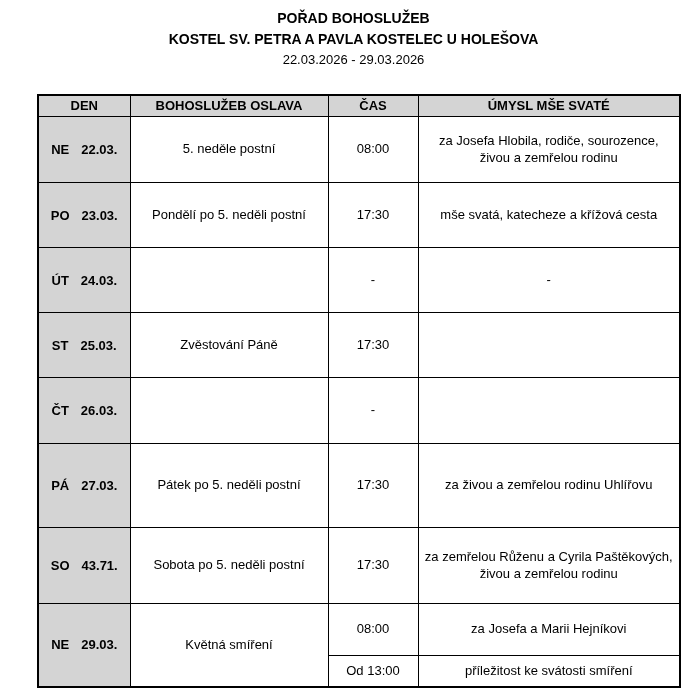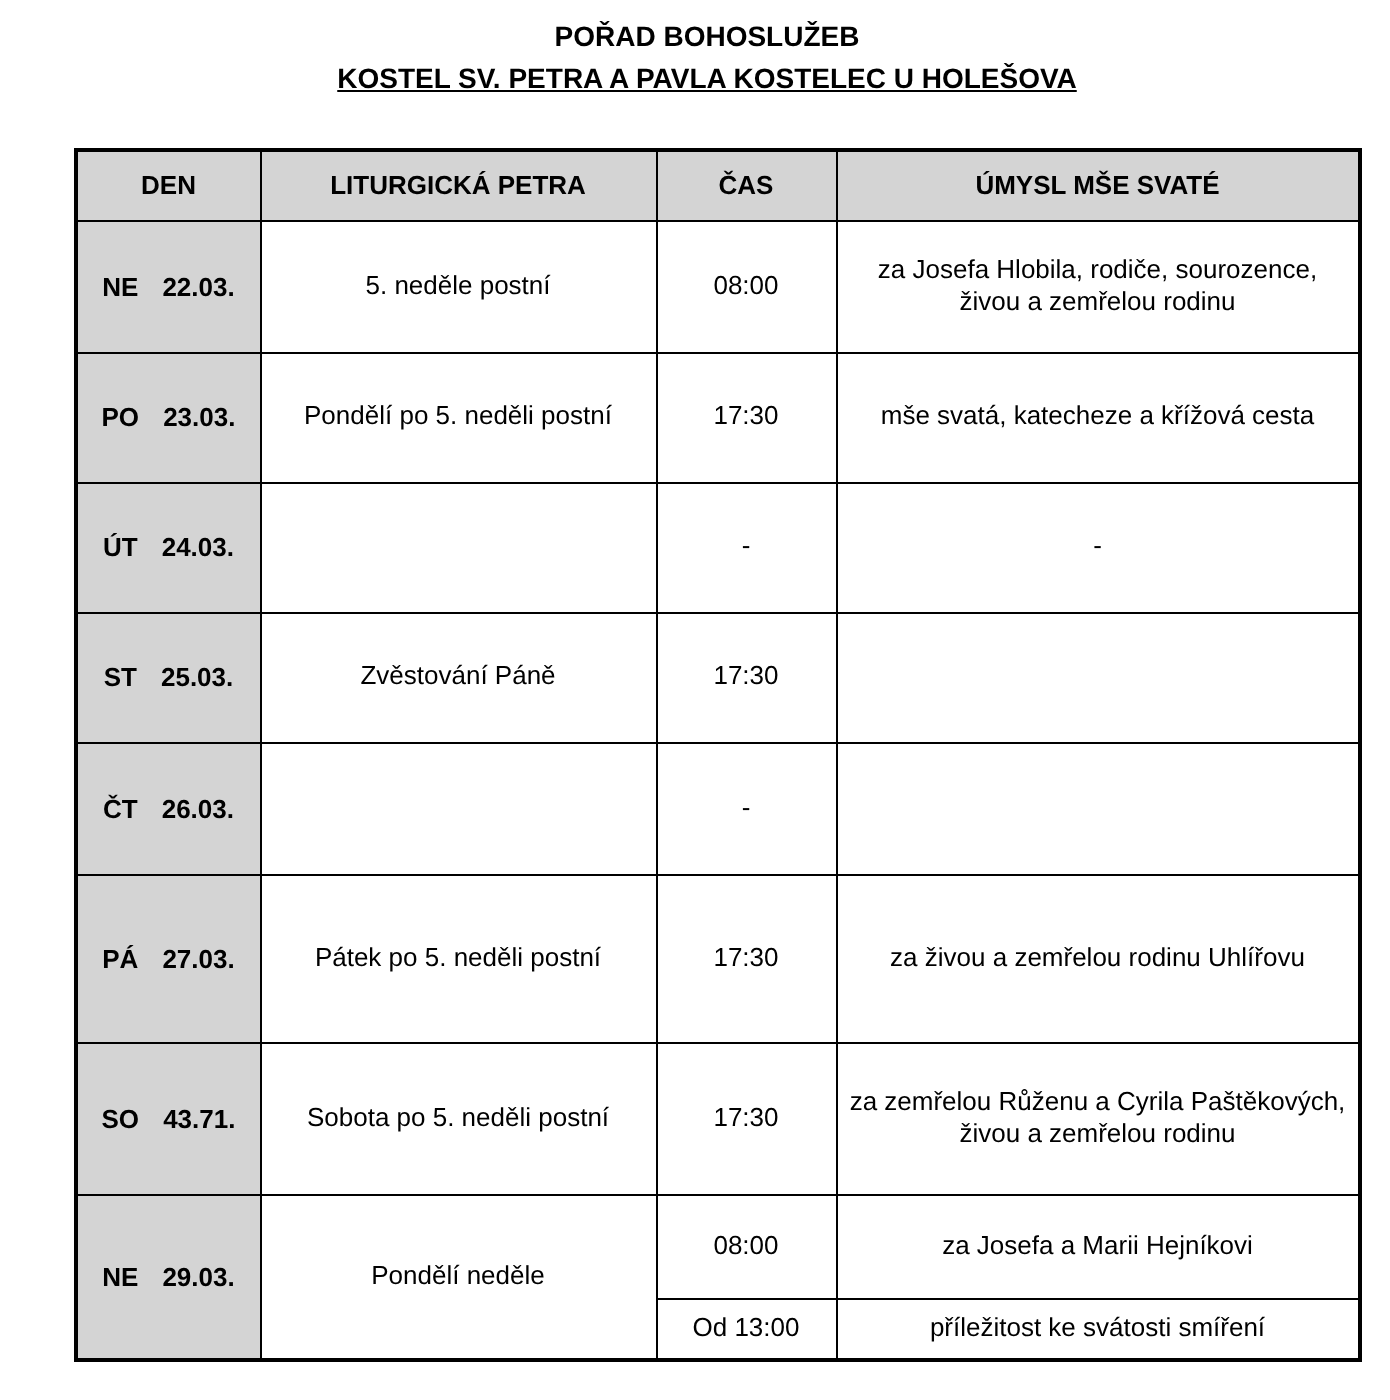--- a/index.html
+++ b/index.html
@@ -24,21 +24,20 @@
   .titles { text-align: center; margin-bottom: 24px; }
   .title {
     font-size: 14px;
     font-weight: bold;
     line-height: 1.5;
   }
   .subtitle {
     font-size: 14px;
     font-weight: bold;
     line-height: 1.5;
-    text-decoration: underline;
   }
   .date-range {
     font-size: 13px;
     line-height: 1.5;
   }
   table.schedule {
     width: 642px;
     table-layout: fixed;
     border-collapse: collapse;
     border: 2px solid var(--border-color);
@@ -47,21 +46,21 @@
     border: 1px solid var(--border-color);
     font-size: 13px;
     text-align: center;
     vertical-align: middle;
     padding: 3px 6px;
     overflow: hidden;
   }
   th {
     background: var(--header-bg);
     font-weight: bold;
-    height: 35px;
+    height: 22px;
     padding: 2px 4px;
   }
   td.day-cell {
     background: var(--day-bg);
     font-weight: bold;
   }
   td.day-cell .day-inner {
     display: flex;
     justify-content: center;
     align-items: center;
@@ -71,33 +70,34 @@
   td.intention-cell { line-height: 1.25; }
   td.time-cell { line-height: 1.25; }
 </style>
 </head>
 <body>
 
 <div class="page">
   <div class="titles">
     <div class="title">POŘAD BOHOSLUŽEB</div>
     <div class="subtitle">KOSTEL SV. PETRA A PAVLA KOSTELEC U HOLEŠOVA</div>
+    <div class="date-range">22.03.2026 - 29.03.2026</div>
   </div>
 
   <table class="schedule">
     <colgroup>
       <col style="width:92px">
       <col style="width:198px">
       <col style="width:90px">
       <col style="width:262px">
     </colgroup>
     <thead>
       <tr>
         <th>DEN</th>
-        <th>LITURGICKÁ PETRA</th>
+        <th>BOHOSLUŽEB OSLAVA</th>
         <th>ČAS</th>
         <th>ÚMYSL MŠE SVATÉ</th>
       </tr>
     </thead>
     <tbody>
         <tr style="height: 66px;">
           <td class="day-cell">
             <div class="day-inner">
               <span>NE</span>
               <span>22.03.</span>
@@ -201,21 +201,21 @@
             <div>za zemřelou Růženu a Cyrila Paštěkových, živou a zemřelou rodinu</div>
           </td>
         </tr>
         <tr style="height: 52px;">
           <td class="day-cell" rowspan="2">
             <div class="day-inner">
               <span>NE</span>
               <span>29.03.</span>
             </div>
           </td>
-          <td class="celebration-cell" rowspan="2">Pondělí neděle</td>
+          <td class="celebration-cell" rowspan="2">Květná smíření</td>
           <td class="time-cell">
             <div>08:00</div>
           </td>
           <td class="intention-cell">
             <div>za Josefa a Marii Hejníkovi</div>
           </td>
         </tr>
         <tr style="height: 31px; margin-left: 44px;">
           <td class="time-cell">
             <div>Od 13:00</div>

